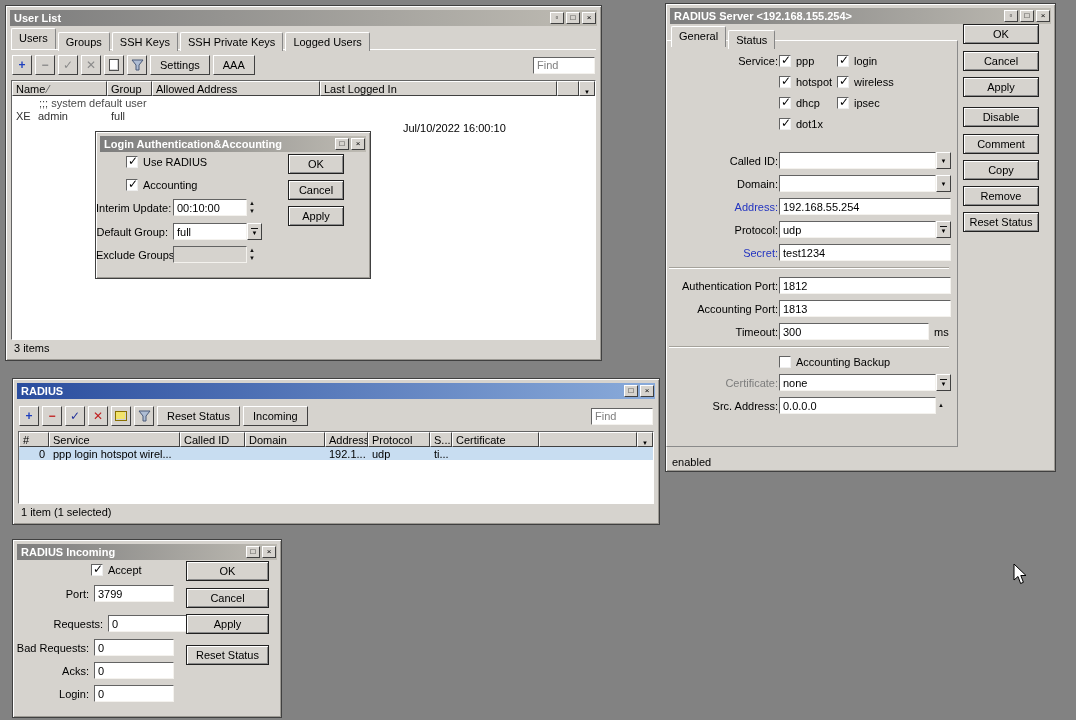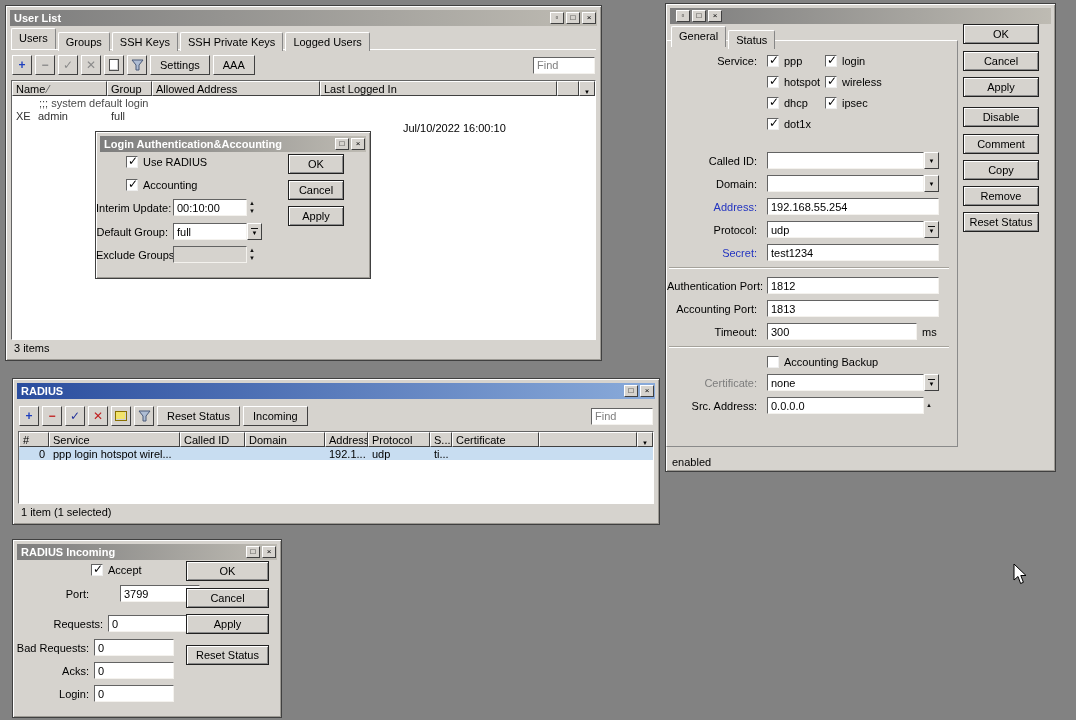--- a/index.html
+++ b/index.html
@@ -54,21 +54,21 @@
     border-color:#636363 #eee #eee #636363;position:relative}
 .cb.checked::after{content:"✓";position:absolute;left:1px;top:-3px;font-size:12px;font-weight:bold;color:#000}
 .cblabel{margin-left:5px}
 .cbitem{display:flex;align-items:center}
 .cbrow{display:flex;margin-bottom:9px}
 .abtn{flex:none;width:15px;height:17px;background:#d6d3ce;border:1px solid;
       border-color:#fff #404040 #404040 #fff;display:flex;flex-direction:column;align-items:center;justify-content:center}
 .abtn .bar{width:7px;border-top:1px solid #101010;margin-bottom:1px}
 .spin{flex:none;display:flex;flex-direction:column;justify-content:center;margin-left:2px;font-size:6px;line-height:1.25;color:#101010}
 .frow{display:flex;align-items:center;margin-bottom:6px}
-.flabel{flex:none;width:100px;text-align:right;padding-right:10px;white-space:nowrap}
+.flabel{flex:none;width:112px;text-align:right;padding-right:1px;white-space:nowrap}
 .bluelab{color:#2334c0}
 .graylab{color:#7d7d7d}
 .sep{border-top:1px solid #a5a29b;border-bottom:1px solid #fff;margin:2px 4px 8px 2px}
 .arow{position:absolute;display:flex;align-items:center}
 .alabel{flex:none;text-align:right;padding-right:5px;white-space:nowrap}
 .tabpanel{position:absolute;left:0;top:36px;width:292px;height:407px;border:1px solid;
           border-color:#fff #8a8a8a #8a8a8a #fff;padding:14px 4px 0 0}
 .unit{margin-left:5px}
 </style>
 </head>
@@ -122,21 +122,21 @@
         </span>
       <span class="gh" style="width:45px">Group</span>
       <span class="gh" style="width:168px">Allowed Address</span>
       <span class="gh" style="width:237px">Last Logged In</span>
       <span class="gh fill"></span>
       <span class="gh colsel">
           <span class="tri6">▼</span>
         </span>
     </div>
     <div class="grow comment">
-        <span class="gc" style="padding-left:27px">;;; system default login</span>
+        <span class="gc" style="padding-left:27px">;;; system default user</span>
       </div>
     <div class="grow rowtext">
       <span class="gc" style="width:22px">XE</span>
       <span class="gc" style="width:73px">admin</span>
       <span class="gc" style="width:45px">full</span>
     </div>
     <div class="grow">
       <span class="gc" style="position:absolute;left:387px;top:41px">Jul/10/2022 16:00:10</span>
     </div>
   </div>
@@ -251,21 +251,21 @@
     <span class="ttext">RADIUS Incoming</span>
     <span class="wbtn">□</span>
     <span class="wbtn">×</span>
   </div>
   <div class="arow" style="left:78px;top:24px">
     <span class="cb checked"></span>
     <span class="cblabel">Accept</span>
   </div>
   <div class="arow" style="left:0;top:45px">
     <span class="alabel" style="width:81px">Port:</span>
-    <input class="inp" style="width: 80px; margin-left: 26px;" value="3799">
+    <input class="inp" style="width: 80px;" value="3799">
   </div>
   <div class="arow" style="left:0;top:75px">
     <span class="alabel" style="width:95px">Requests:</span>
     <input class="inp" style="width: 80px;" value="0">
   </div>
   <div class="arow" style="left:0;top:99px">
     <span class="alabel" style="width:81px">Bad Requests:</span>
     <input class="inp" style="width: 80px;" value="0">
   </div>
   <div class="arow" style="left:0;top:122px">
@@ -277,20 +277,21 @@
     <input class="inp" style="width: 80px;" value="0">
   </div>
   <span class="pbtn" style="left:173px;top:21px;width:83px">OK</span>
   <span class="pbtn" style="left:173px;top:48px;width:83px">Cancel</span>
   <span class="pbtn" style="left:173px;top:74px;width:83px">Apply</span>
   <span class="pbtn" style="left:173px;top:105px;width:83px">Reset Status</span>
 </div>
 
 <div class="win" style="left:665px;top:3px;width:391px;height:469px;z-index:1">
   <div class="titlebar tb-inactive">
+    <span class="ttext">RADIUS Server &lt;192.168.155.254&gt;</span>
     <span class="wbtn">▫</span>
     <span class="wbtn">□</span>
     <span class="wbtn">×</span>
   </div>
   <div class="tabsrow">
     <span class="tab on">General</span>
     <span class="tab">Status</span>
   </div>
   <div class="tabpanel">
     <div class="frow" style="align-items:flex-start">

